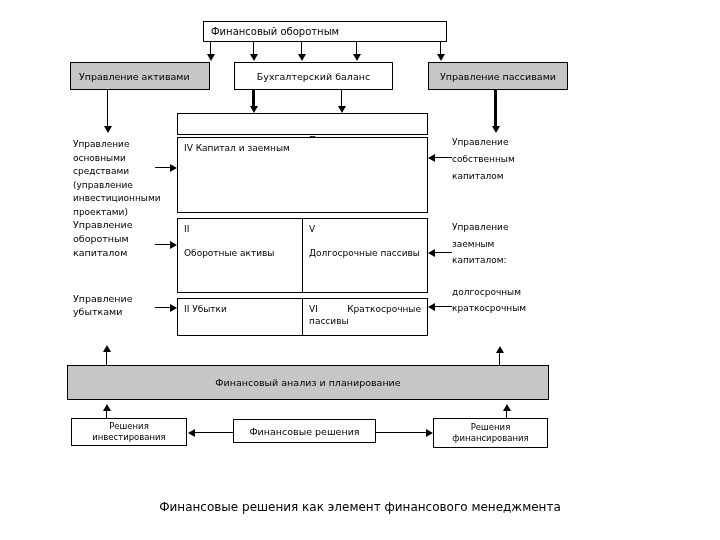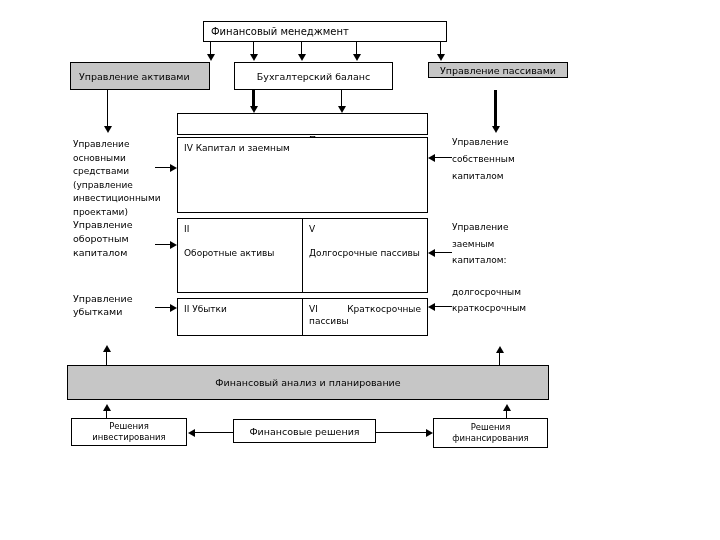--- a/index.html
+++ b/index.html
@@ -35,21 +35,21 @@
   .ah .hr { width:0; height:0; border:4.5px solid transparent; border-right:none; border-left:7px solid #000; }
 
   .caption { position:absolute; left:0; right:0; text-align:center; font-size:12px; }
 </style>
 </head>
 <body>
 
 <div class="canvas">
 
   <div class="box vcenter" style="left:203px; top:21px; width:244px; height:21px; padding-left:7px; font-size:10px;">
-    <span>Финансовый менеджмент</span>
+    <span>Финансовый оборотным</span>
   </div>
 
   <div class="av" style="left:206px; top:42px; height:19px;">
       <div class="s"></div>
       <div class="hd"></div>
     </div>
   <div class="av" style="left:249px; top:42px; height:19px;">
       <div class="s"></div>
       <div class="hd"></div>
     </div>
@@ -65,21 +65,21 @@
       <div class="s"></div>
       <div class="hd"></div>
     </div>
 
   <div class="box gray vcenter" style="left:70px; top:62px; width:140px; height:28px; padding-left:8px;">
     <span>Управление активами</span>
   </div>
   <div class="box center" style="left:234px; top:62px; width:159px; height:28px;">
     <span>Бухгалтерский баланс</span>
   </div>
-  <div class="box gray center" style="left:428px; top:62px; width:140px; height:16px;">
+  <div class="box gray center" style="left:428px; top:62px; width:140px; height:28px;">
     <span>Управление пассивами</span>
   </div>
 
   <div class="av" style="left:103px; top:90px; height:43px;">
       <div class="s"></div>
       <div class="hd"></div>
     </div>
   <div class="av thick" style="left:249px; top:90px; height:23px;">
       <div class="s"></div>
       <div class="hd"></div>
@@ -191,14 +191,15 @@
 
   <div class="ah" style="left:188px; top:428px; width:45px;">
       <div class="hl"></div>
       <div class="s"></div>
     </div>
   <div class="ah" style="left:376px; top:428px; width:57px;">
       <div class="s"></div>
       <div class="hr"></div>
     </div>
 
+  <div class="caption" style="top:500px;">Финансовые решения как элемент финансового менеджмента</div>
 
 </div>
 
 </body></html>

